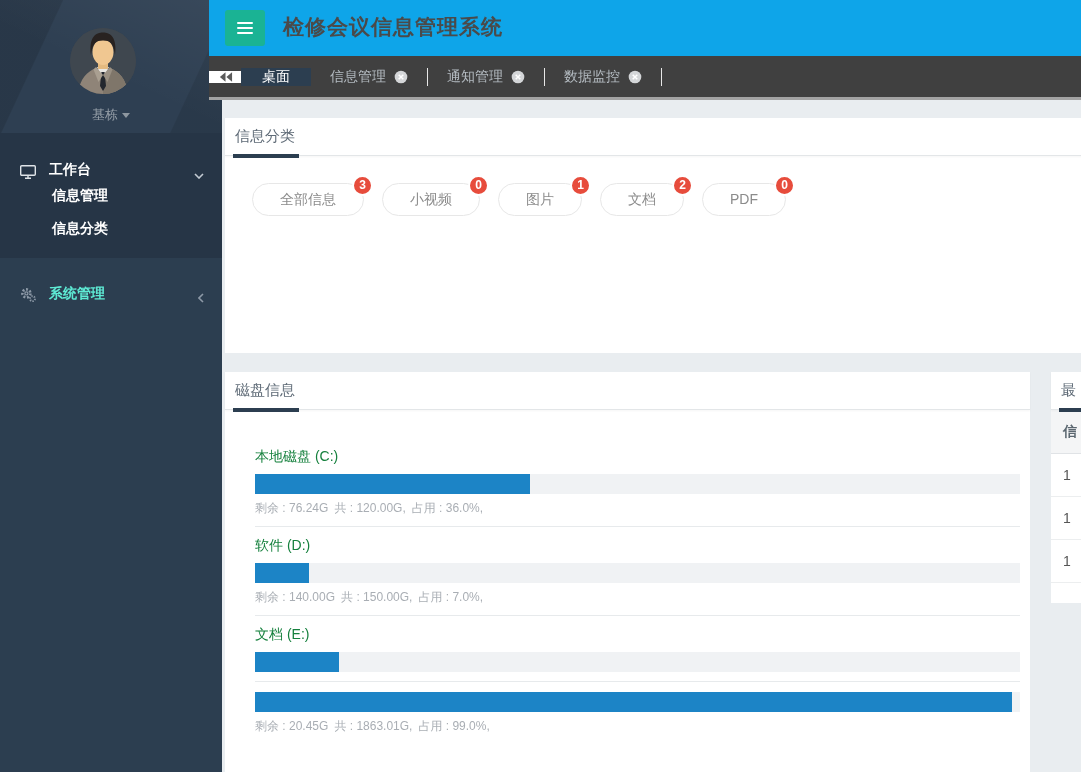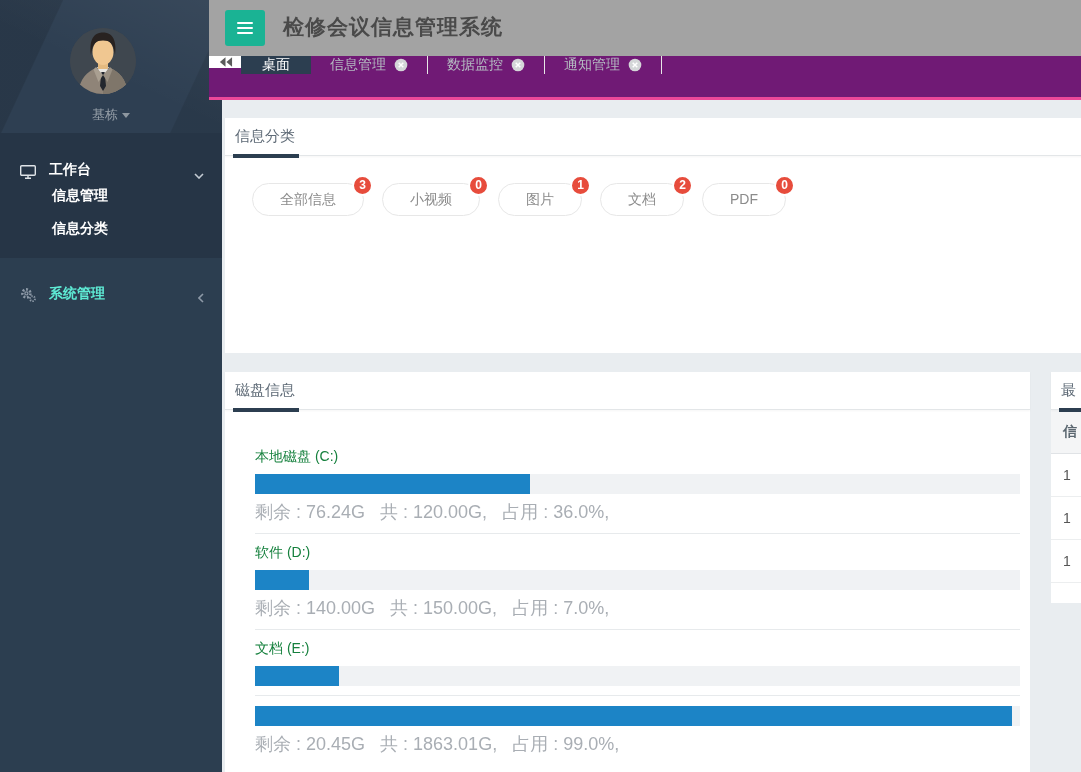--- a/index.html
+++ b/index.html
@@ -35,35 +35,35 @@
   }
   .nav-row .nav-ico{width:17px;margin-right:12px;color:#dfe4e8;display:flex;}
   .nav-row .nav-arrow{margin-left:auto;color:#c3cbd3;display:flex;}
   .nav-sub{
     display:block;padding:8px 0 8px 52px;color:#fff;font-size:14px;
     font-weight:bold;cursor:pointer;line-height:17px;
   }
   .nav-row.dim{color:#5eead4;font-weight:bold;height:45px;}
   .nav-row.dim .nav-ico,.nav-row.dim .nav-arrow{color:#8d99a7;}
   
-  .header{position:absolute;left:209px;top:0;width:872px;height:56px;background:#a3a3a3;}
+  .header{position:absolute;left:209px;top:0;width:872px;height:56px;background:#0ea5e9;}
   .menu-toggle{
     position:absolute;left:16px;top:10px;width:40px;height:36px;border:none;border-radius:3px;
     background:#1ab394;display:flex;flex-direction:column;justify-content:center;
     align-items:center;gap:3px;cursor:pointer;
   }
   .menu-toggle span{display:block;width:16px;height:2px;background:#fff;border-radius:1px;}
   .app-title{
     position:absolute;left:74px;top:0;line-height:54px;
     font-size:21px;font-weight:bold;color:#4a4a4a;letter-spacing:1px;
   }
   
   .tabbar{
     position:absolute;left:209px;top:56px;width:872px;height:44px;box-sizing:border-box;
-    border-bottom:3px solid #ec4899;background:#701a75;display:flex;align-items:flex-start;
+    border-bottom:3px solid #a3a3a3;background:#404040;display:flex;align-items:center;
   }
   .tab-rewind{
     width:32px;background:#fff;display:flex;align-items:center;justify-content:center;
     cursor:pointer;flex:none;
   }
   .tab{
     display:flex;align-items:center;padding:0 19px;font-size:14px;color:#b4bbc1;
     border-right:1px solid #e7e7e7;cursor:pointer;flex:none;
   }
   .tab.active{background:#2c3e50;color:#fff;border-right:none;padding:0 21px;}
@@ -89,21 +89,21 @@
     position:absolute;top:-9px;right:-10px;min-width:21px;height:21px;box-sizing:border-box;
     border:2px solid #fff;border-radius:11px;background:#e74c3c;color:#fff;
     font-size:12px;font-weight:bold;line-height:17px;text-align:center;padding:0 5px;
   }
   
   .panel-disk{left:225px;top:372px;width:805px;height:420px;}
   .disk-body{padding:38px 10px 0 30px;}
   .disk-name{font-size:14px;color:#15803d;margin-bottom:8px;}
   .disk-track{height:20px;background:#f0f2f4;overflow:hidden;}
   .disk-fill{height:100%;background:#1c84c6;}
-  .disk-stats{margin-top:6px;font-size:18px;color:#a9aeb4;display:flex;gap:15px;}
+  .disk-stats{margin-top:6px;font-size:12px;color:#a9aeb4;display:flex;gap:6px;}
   .disk-divider{border-bottom:1px solid #e7eaec;margin:9px 0 10px;}
   
   .panel-latest{left:1051px;top:372px;width:200px;height:231px;}
   .lt-header{
     height:43px;background:#f4f5f6;border-bottom:1px solid #e0e3e6;display:flex;
     align-items:center;padding-left:12px;font-size:14px;font-weight:bold;color:#5b6770;
   }
   .lt-row{
     height:42px;border-bottom:1px solid #eceeef;display:flex;align-items:center;
     padding-left:12px;font-size:14px;color:#555;cursor:pointer;
@@ -197,37 +197,37 @@
         <div class="tab">
           <span>信息管理</span>
           <span class="close-ico">
             <svg width="14" height="14" viewBox="0 0 14 14">
               <circle cx="7" cy="7" r="6.3" fill="#d4d6d8"></circle>
               <path d="M4.7 4.7 L9.3 9.3 M9.3 4.7 L4.7 9.3" stroke="#fff" stroke-width="1.5"></path>
             </svg>
           </span>
         </div>
         <div class="tab">
+          <span>通知管理</span>
+          <span class="close-ico">
+            <svg width="14" height="14" viewBox="0 0 14 14">
+              <circle cx="7" cy="7" r="6.3" fill="#d4d6d8"></circle>
+              <path d="M4.7 4.7 L9.3 9.3 M9.3 4.7 L4.7 9.3" stroke="#fff" stroke-width="1.5"></path>
+            </svg>
+          </span>
+        </div>
+        <div class="tab">
           <span>数据监控</span>
           <span class="close-ico">
             <svg width="14" height="14" viewBox="0 0 14 14">
               <circle cx="7" cy="7" r="6.3" fill="#d4d6d8"></circle>
               <path d="M4.7 4.7 L9.3 9.3 M9.3 4.7 L4.7 9.3" stroke="#fff" stroke-width="1.5"></path>
             </svg>
           </span>
         </div>
-        <div class="tab">
-          <span>通知管理</span>
-          <span class="close-ico">
-            <svg width="14" height="14" viewBox="0 0 14 14">
-              <circle cx="7" cy="7" r="6.3" fill="#d4d6d8"></circle>
-              <path d="M4.7 4.7 L9.3 9.3 M9.3 4.7 L4.7 9.3" stroke="#fff" stroke-width="1.5"></path>
-            </svg>
-          </span>
-        </div>
       </div>
   </div>
 
   <section class="panel panel-cat">
     <div class="panel-head">
       <span class="panel-title">信息分类</span>
       <span class="panel-indicator"></span>
     </div>
     <div class="pills" id="pills-container">
         <button class="pill"><span>全部信息</span><span class="pill-badge">3</span></button>

